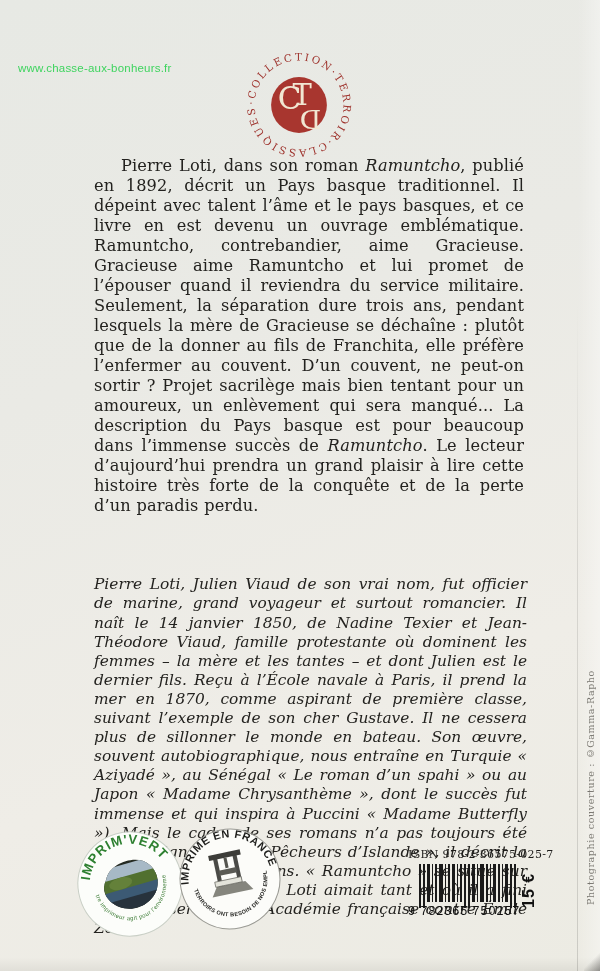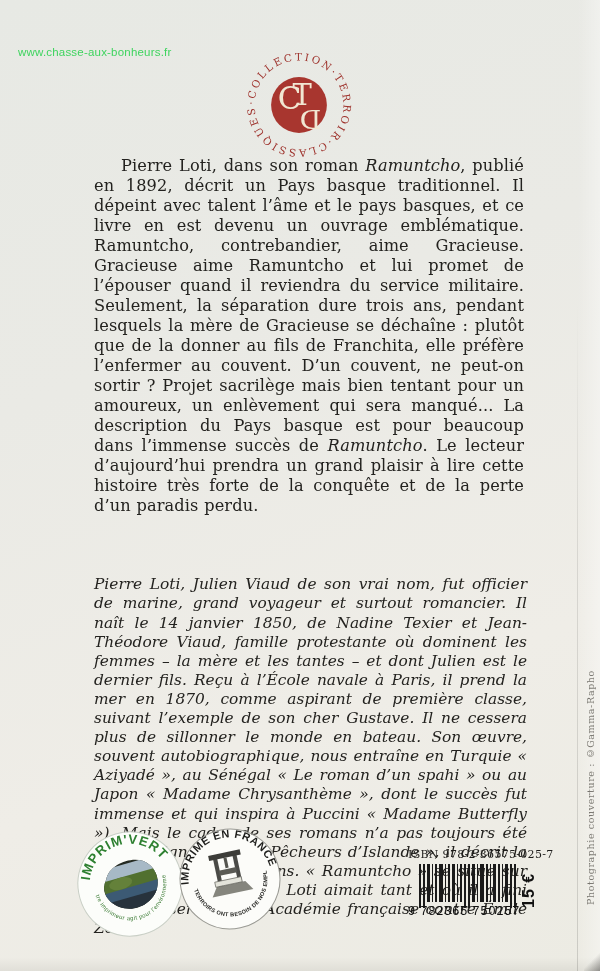--- a/index.html
+++ b/index.html
@@ -13,21 +13,21 @@
   
   .crease{position:absolute;top:300px;right:22px;width:1px;height:671px;
     background:linear-gradient(to bottom,rgba(0,0,0,0),rgba(0,0,0,0.10) 40%,rgba(0,0,0,0.14));}
   .edge-shade{position:absolute;top:0;right:0;width:22px;height:971px;
     background:linear-gradient(to right,rgba(255,255,255,0),rgba(255,255,255,0.35));}
   .corner-shadow{position:absolute;right:0;bottom:0;width:16px;height:26px;
     background:linear-gradient(135deg,rgba(0,0,0,0) 55%,rgba(40,38,34,0.45));}
   .bottom-shade{position:absolute;left:0;bottom:0;width:600px;height:14px;
     background:linear-gradient(to bottom,rgba(0,0,0,0),rgba(0,0,0,0.06));}
 
-  .watermark{position:absolute;left:18px;top:46px;
+  .watermark{position:absolute;left:18px;top:62px;
     font-family:"Liberation Sans",sans-serif;font-size:11.5px;letter-spacing:.2px;text-align:right;}
 
   .logo{position:absolute;left:237px;top:43px;width:124px;height:124px;}
 
   .synopsis{position:absolute;left:94px;top:140px;width:430px;
     font-size:16.2px;line-height:20px;text-align:justify;text-indent:27px;
     letter-spacing:.1px;word-spacing:.5px;}
   .synopsis .it{font-style:italic;}
 
   .author-heading{position:absolute;left:94px;top:534px;

